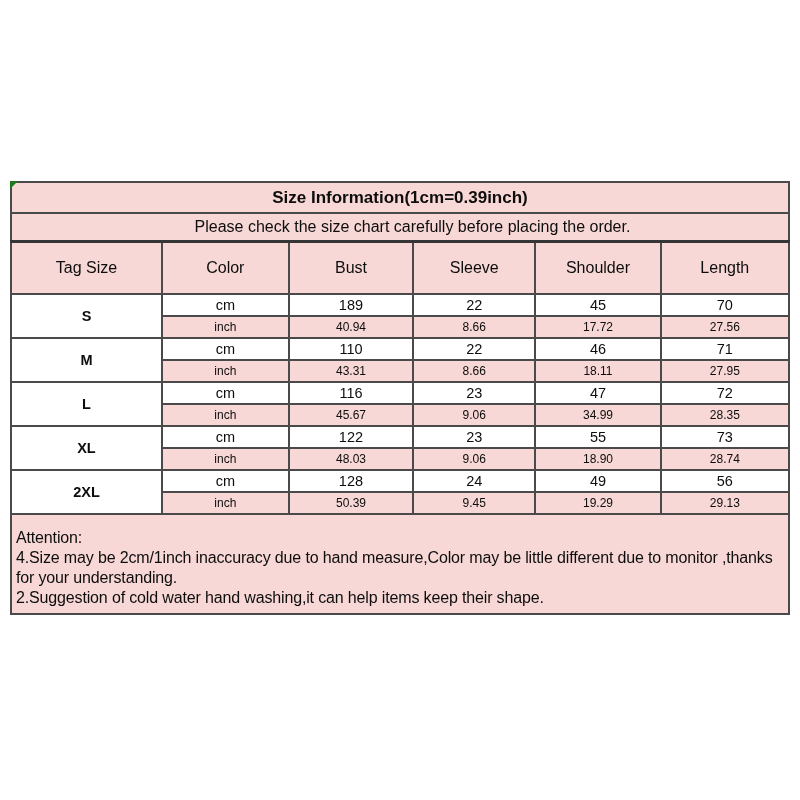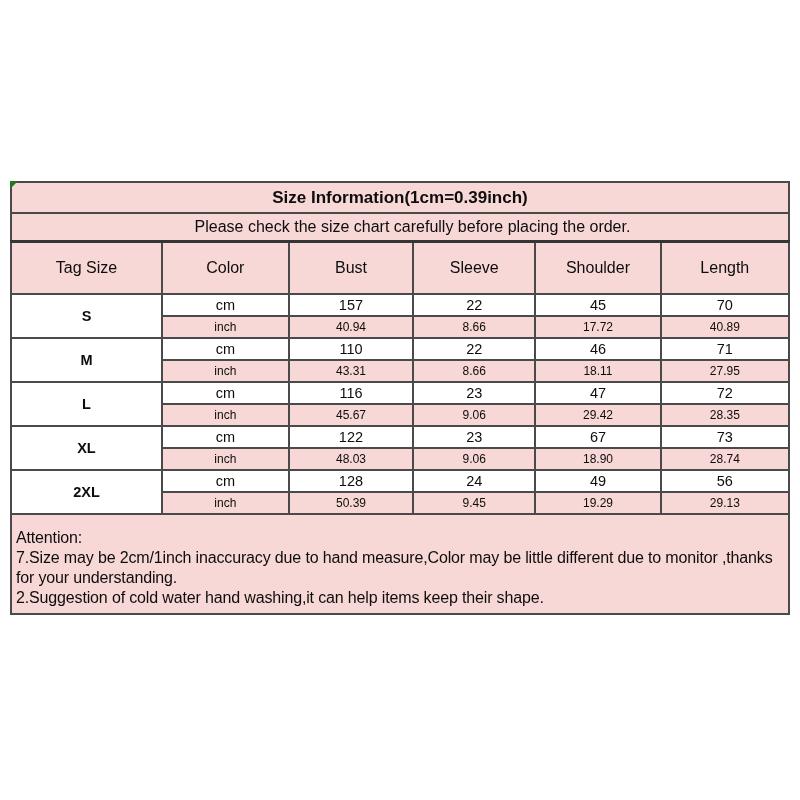--- a/index.html
+++ b/index.html
@@ -122,31 +122,31 @@
           <th class="col-header">Bust</th>
           <th class="col-header">Sleeve</th>
           <th class="col-header">Shoulder</th>
           <th class="col-header">Length</th>
         </tr>
       </thead>
       <tbody id="size-rows">
           <tr class="cm-row">
             <td class="tag-cell" rowspan="2">S</td>
             <td class="unit-cell">cm</td>
-            <td class="value-cell">157</td>
+            <td class="value-cell">189</td>
             <td class="value-cell">22</td>
             <td class="value-cell">45</td>
             <td class="value-cell">70</td>
           </tr>
           <tr class="inch-row">
             <td class="unit-cell">inch</td>
             <td class="value-cell">40.94</td>
             <td class="value-cell">8.66</td>
             <td class="value-cell">17.72</td>
-            <td class="value-cell">40.89</td>
+            <td class="value-cell">27.56</td>
           </tr>
           <tr class="cm-row">
             <td class="tag-cell" rowspan="2">M</td>
             <td class="unit-cell">cm</td>
             <td class="value-cell">110</td>
             <td class="value-cell">22</td>
             <td class="value-cell">46</td>
             <td class="value-cell">71</td>
           </tr>
           <tr class="inch-row">
@@ -161,29 +161,29 @@
             <td class="unit-cell">cm</td>
             <td class="value-cell">116</td>
             <td class="value-cell">23</td>
             <td class="value-cell">47</td>
             <td class="value-cell">72</td>
           </tr>
           <tr class="inch-row">
             <td class="unit-cell">inch</td>
             <td class="value-cell">45.67</td>
             <td class="value-cell">9.06</td>
-            <td class="value-cell">29.42</td>
+            <td class="value-cell">34.99</td>
             <td class="value-cell">28.35</td>
           </tr>
           <tr class="cm-row">
             <td class="tag-cell" rowspan="2">XL</td>
             <td class="unit-cell">cm</td>
             <td class="value-cell">122</td>
             <td class="value-cell">23</td>
-            <td class="value-cell">67</td>
+            <td class="value-cell">55</td>
             <td class="value-cell">73</td>
           </tr>
           <tr class="inch-row">
             <td class="unit-cell">inch</td>
             <td class="value-cell">48.03</td>
             <td class="value-cell">9.06</td>
             <td class="value-cell">18.90</td>
             <td class="value-cell">28.74</td>
           </tr>
           <tr class="cm-row">
@@ -199,20 +199,20 @@
             <td class="value-cell">50.39</td>
             <td class="value-cell">9.45</td>
             <td class="value-cell">19.29</td>
             <td class="value-cell">29.13</td>
           </tr>
         </tbody>
       <tfoot>
         <tr>
           <td class="attention-cell" colspan="6">
             <div>Attention:</div>
-            <div>7.Size may be 2cm/1inch inaccuracy due to hand measure,Color may be little different due to monitor ,thanks for your understanding.</div>
+            <div>4.Size may be 2cm/1inch inaccuracy due to hand measure,Color may be little different due to monitor ,thanks for your understanding.</div>
             <div>2.Suggestion of cold water hand washing,it can help items keep their shape.</div>
           </td>
         </tr>
       </tfoot>
     </table>
   </div>
 </div>
 
 </body></html>

